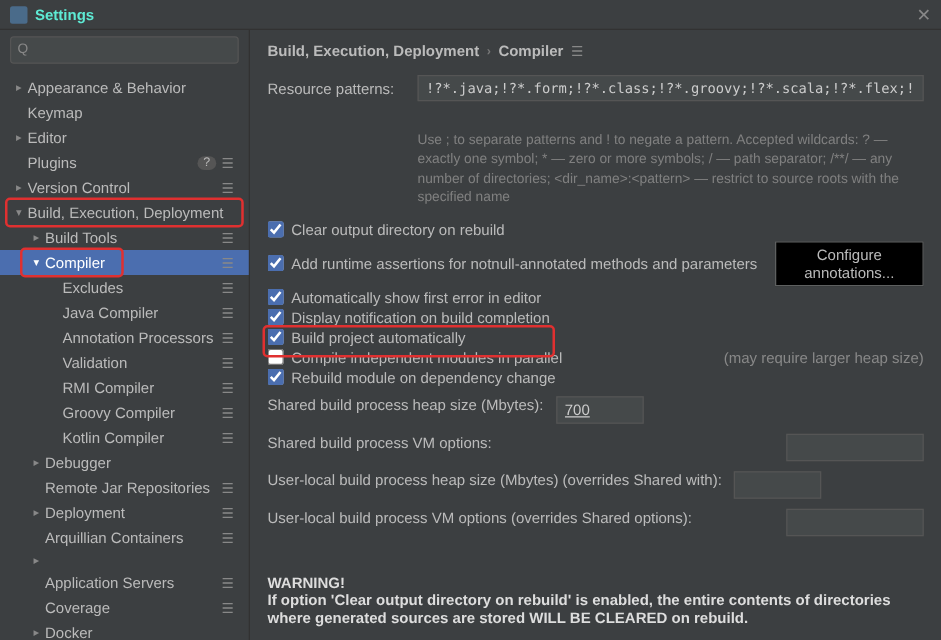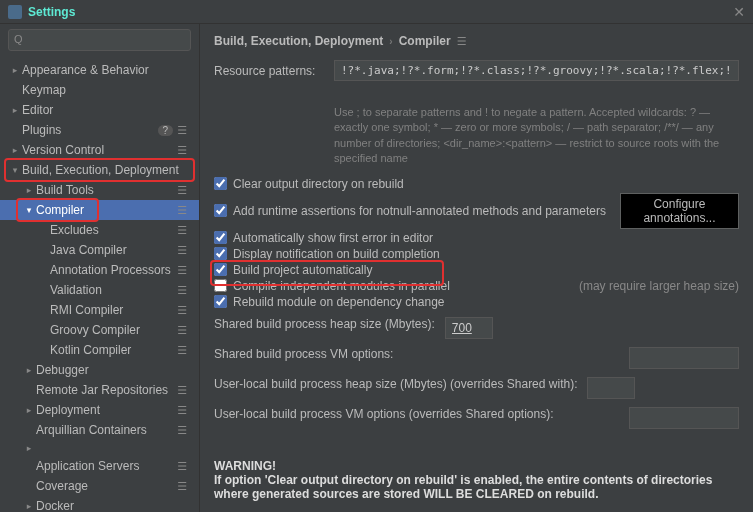--- a/index.html
+++ b/index.html
@@ -41,21 +41,21 @@
 .ck { display: flex; align-items: center; margin: 2px 0; }
 .ck input { margin-right: 6px; accent-color: #4b6eaf; }
 .ck .lbl2 { color: #bbb; flex: 1; }
 .ck .btn { background: #000000; border: 1px solid #5e6060; color: #bbb; padding: 3px 12px; cursor: pointer; font-size: 12px; margin-left: 14px; }
 .ck .note { color: #888; margin-left: 30px; font-size: 12px; }
 .hl-build { position: relative; }
 .hl-build::after { content: ""; position: absolute; border: 2px solid #e03030; border-radius: 4px; left: -4px; top: -3px; width: 230px; height: 22px; pointer-events: none; }
 .frow { display: flex; align-items: flex-start; margin: 8px 0; }
 .frow .flbl { color: #bbb; }
 .frow input.text { background: #45494a; border: 1px solid #555; padding: 3px 6px; color: #ccc; font-size: 12px; margin-left: 10px; }
-.frow .w70 { width: 48px; text-decoration: underline; }
+.frow .w70 { width: 70px; text-decoration: underline; }
 .frow .w110 { width: 110px; }
 .frow .flex1 { flex: 1; }
 .warn { margin-top: 30px; color: #ddd; }
 .warn b { font-weight: bold; }
 ::-webkit-scrollbar { width: 10px; }
 ::-webkit-scrollbar-track { background: #3c3f41; }
 ::-webkit-scrollbar-thumb { background: #555; border-radius: 4px; }
 </style>
 </head>
 <body>

